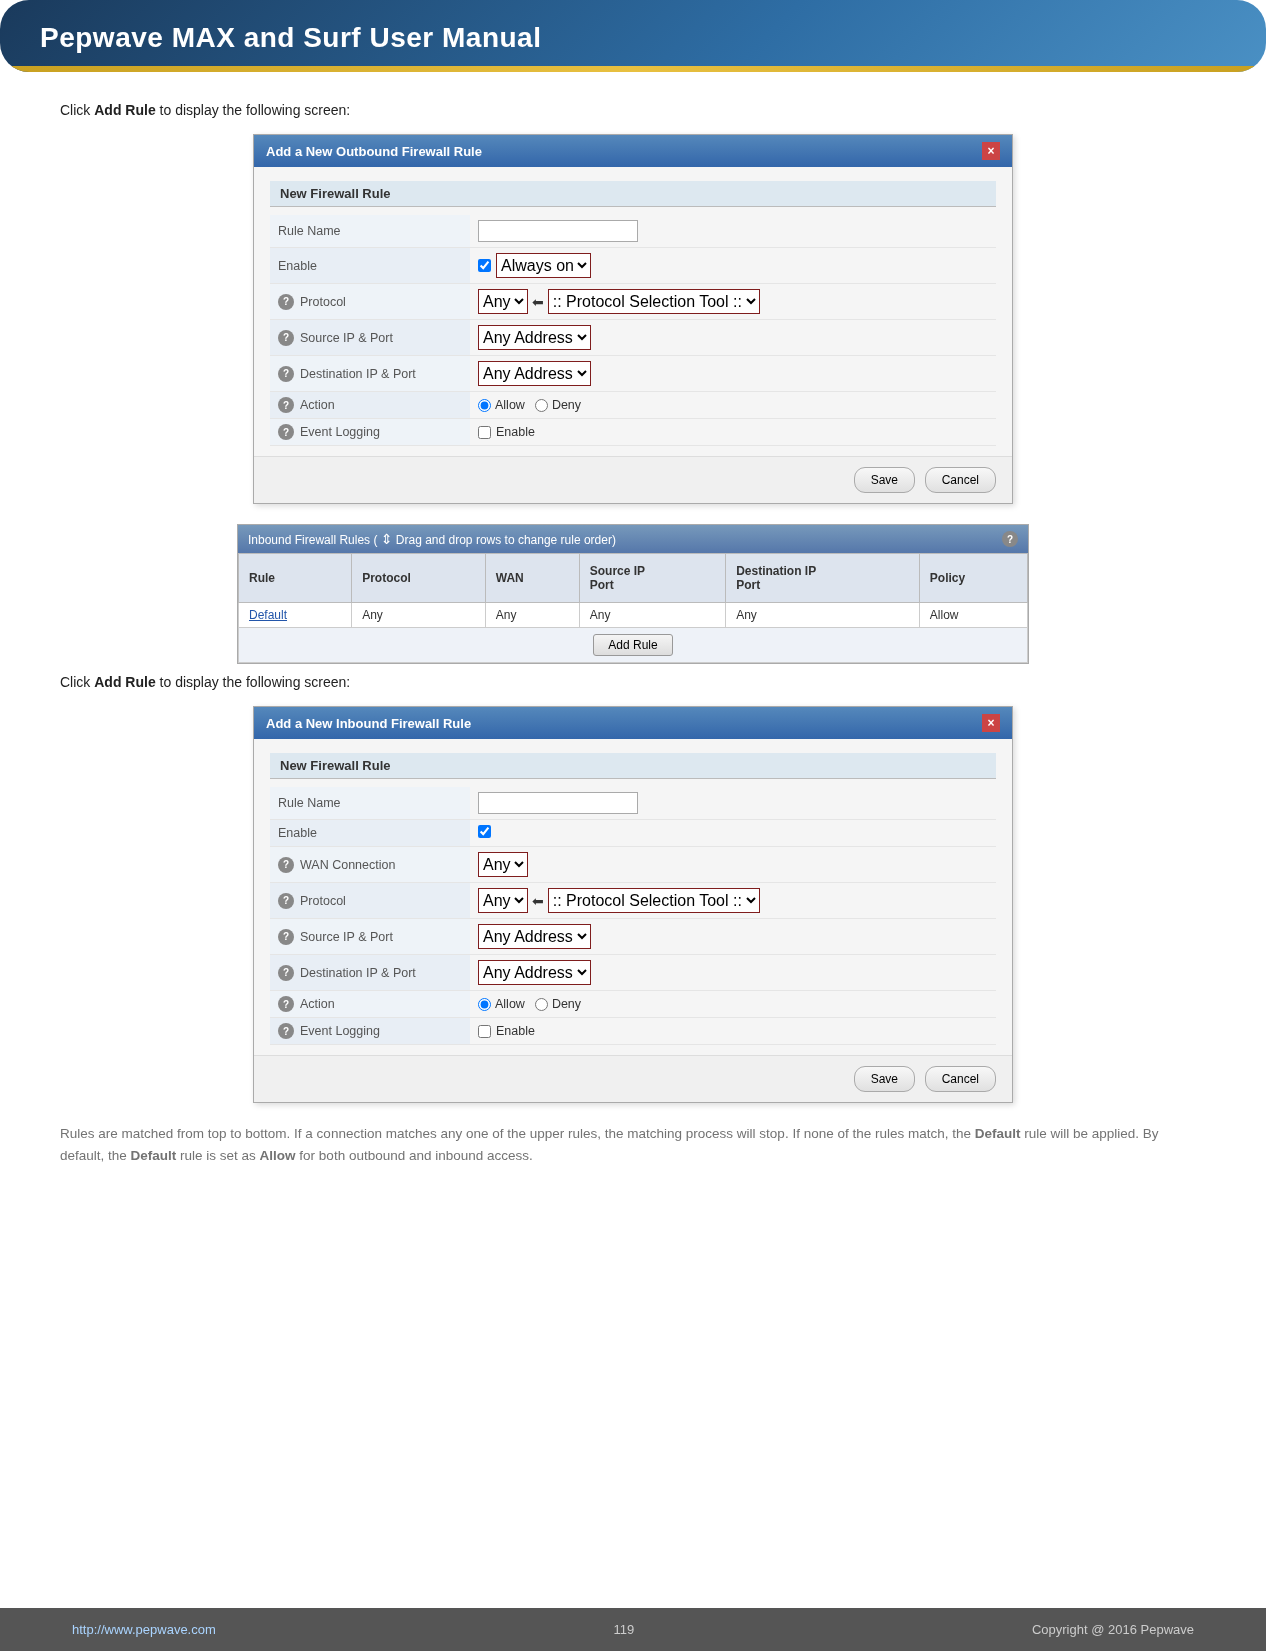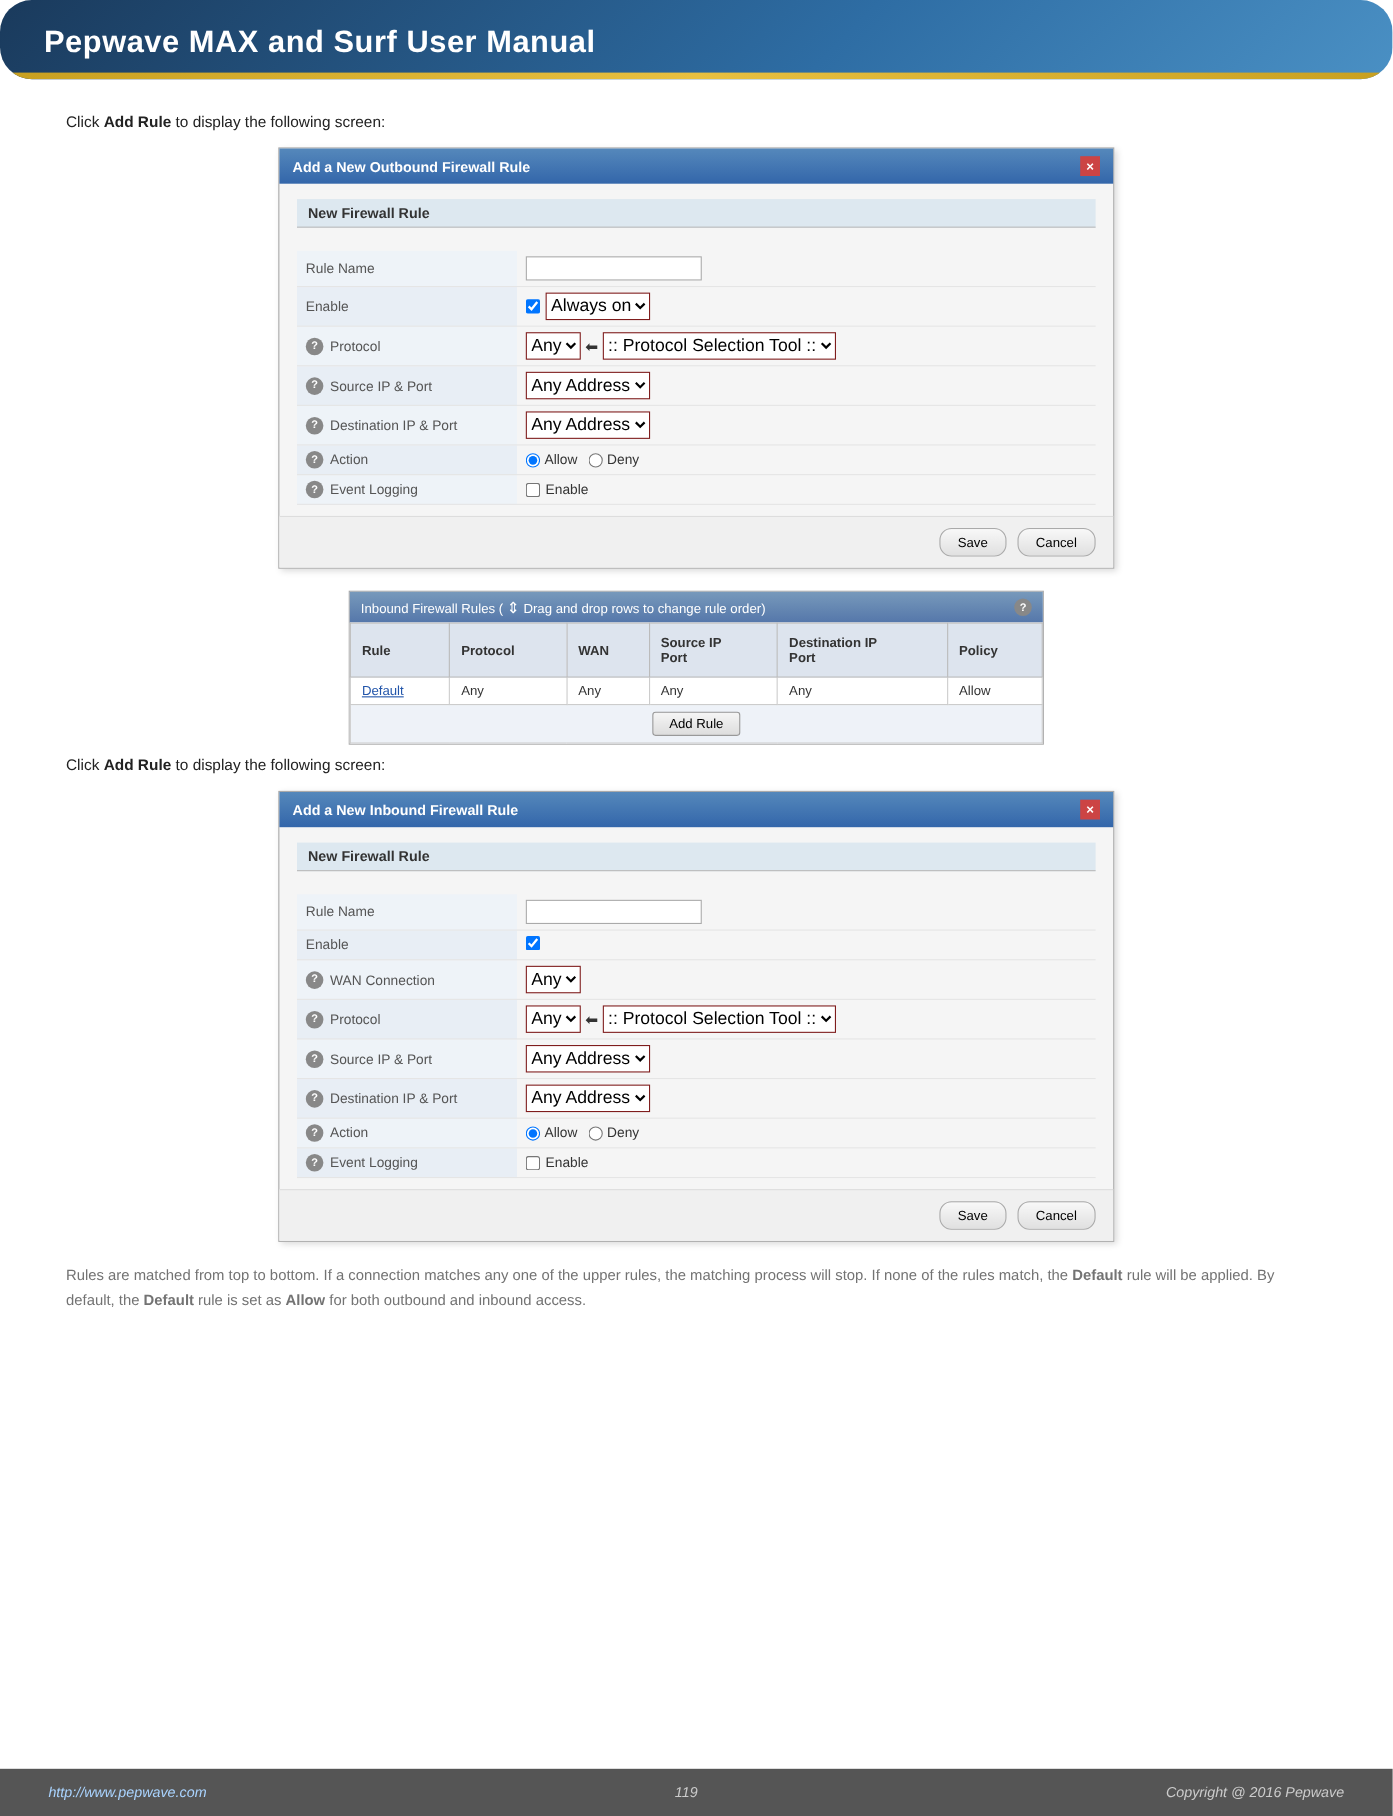--- a/index.html
+++ b/index.html
@@ -86,21 +86,21 @@
     .dialog-body {
       padding: 14px 16px 10px 16px;
     }
 
     .section-header {
       background: #dde8f0;
       padding: 5px 10px;
       font-weight: bold;
       font-size: 13px;
       color: #333;
-      margin-bottom: 21px;
+      margin-bottom: 8px;
       border-bottom: 1px solid #bbb;
     }
 
     .form-table {
       width: 100%;
       border-collapse: collapse;
     }
     .form-table tr td {
       padding: 5px 8px;
       vertical-align: middle;
@@ -154,21 +154,21 @@
     .btn {
       padding: 5px 16px;
       font-size: 12px;
       cursor: pointer;
       border: 1px solid #aaa;
       background: linear-gradient(180deg, #f8f8f8, #e0e0e0);
       margin-left: 6px;
       border-radius: 11px;
     }
     .inbound-table-wrapper {
-      width: 632px;
+      width: 792px;
       margin: 0 auto 10px auto;
       border: 1px solid #aaa;
     }
     .inbound-table-header {
       background: linear-gradient(180deg, #7799bb 0%, #5577aa 100%);
       color: #fff;
       font-size: 12px;
       padding: 6px 10px;
       display: flex;
       align-items: center;
@@ -251,28 +251,27 @@
     }
     .body-text strong { font-weight: bold; }
 
     
     .footer {
       background: #555;
       color: #ccc;
       display: flex;
       justify-content: space-between;
       align-items: flex-start;
-      padding: 14px 44px;
+      padding: 14px 72px;
       font-size: 13px;
       margin-top: auto;
       position: absolute;
       bottom: 0;
       left: 0;
       right: 0;
-      font-style: italic;
     }
     .footer-url { color: #aad4ff; }
 
     .protocol-tool-wrap {
       display: flex;
       align-items: center;
       gap: 4px;
     }
 
     .row-label-cell {

